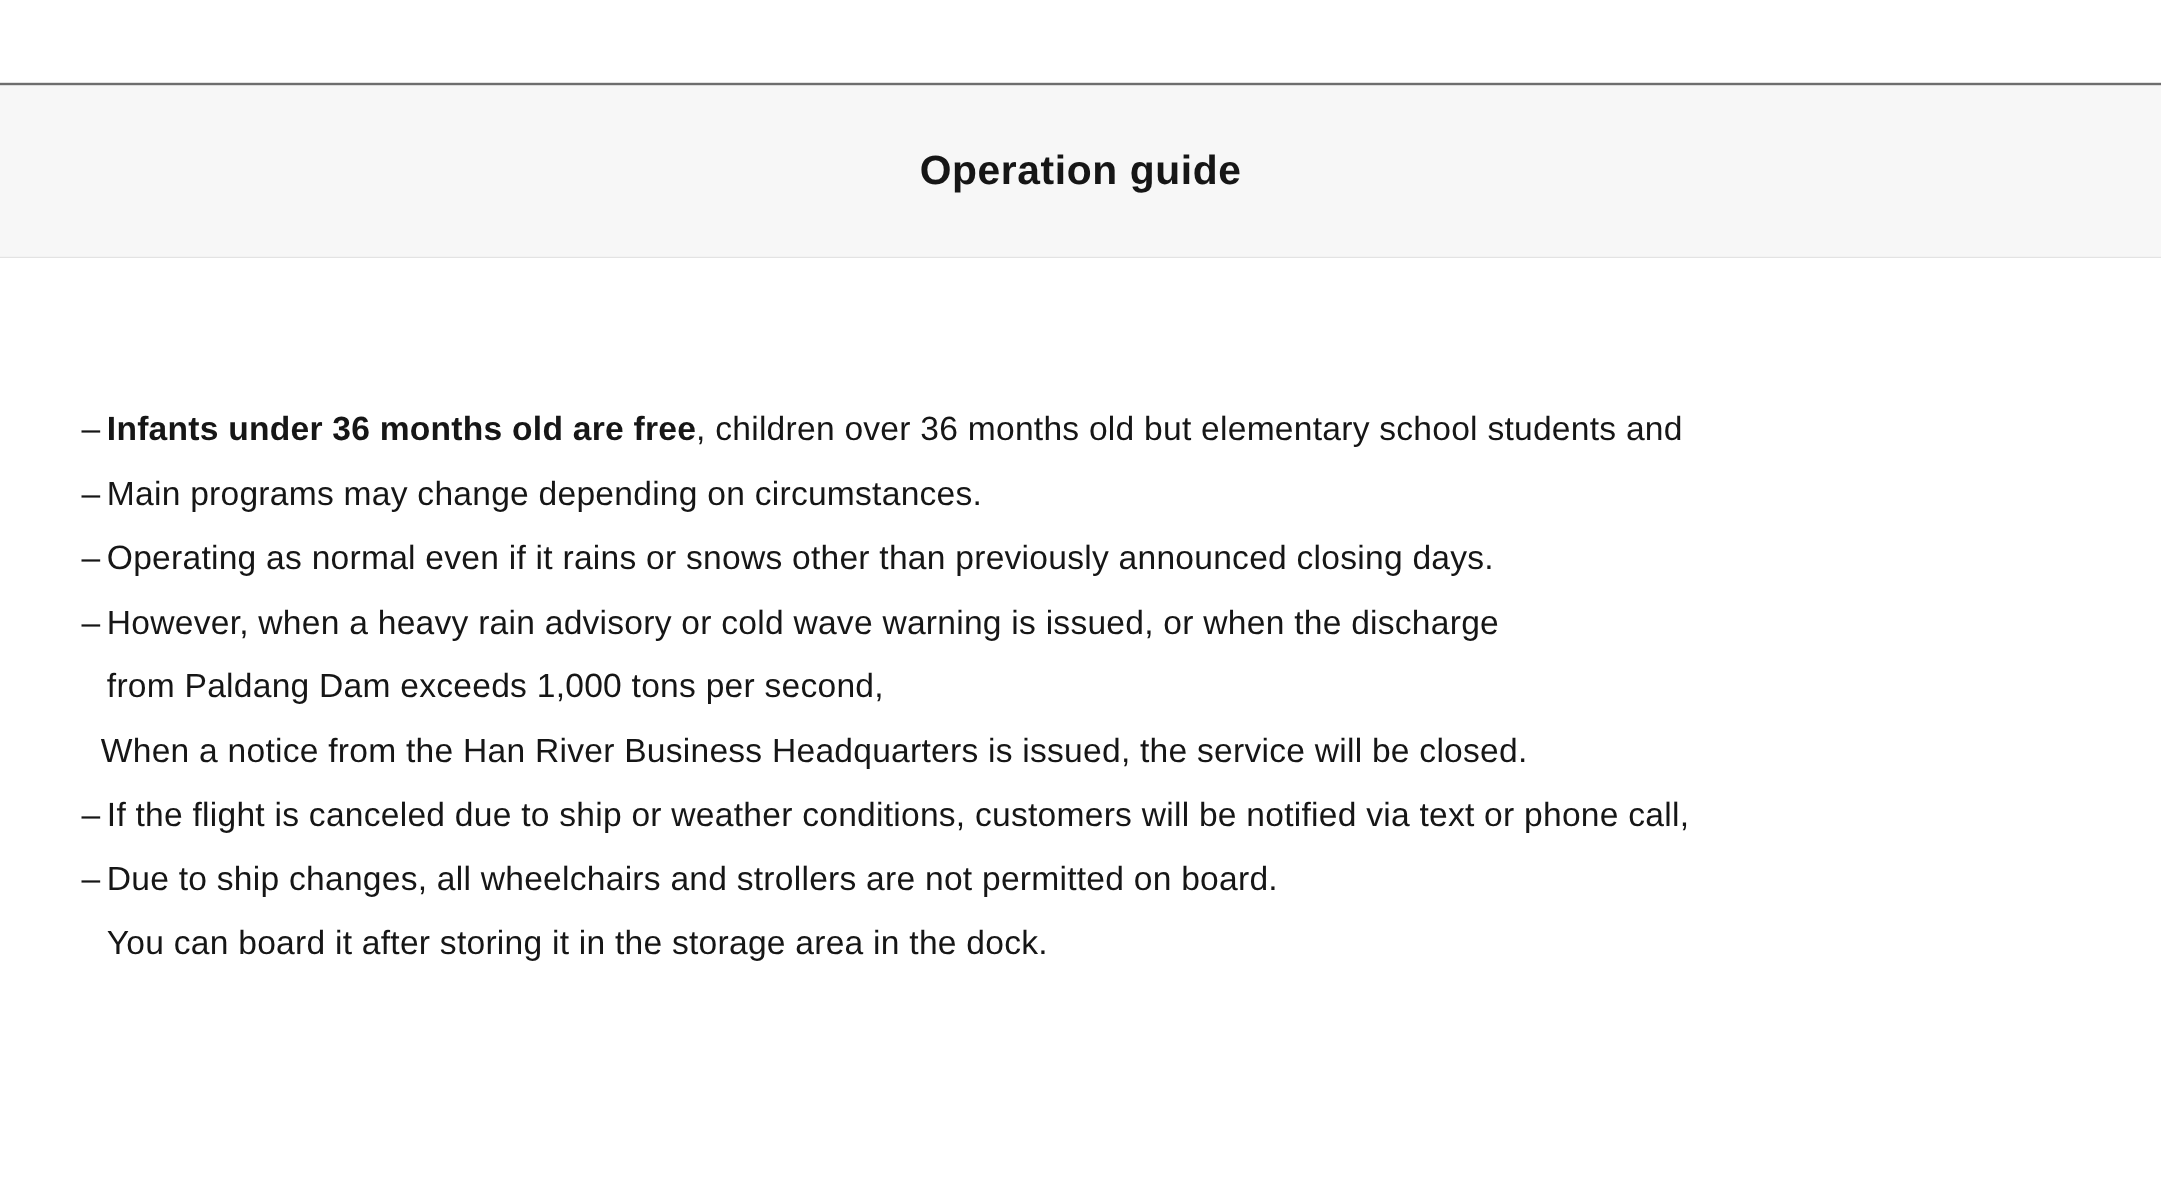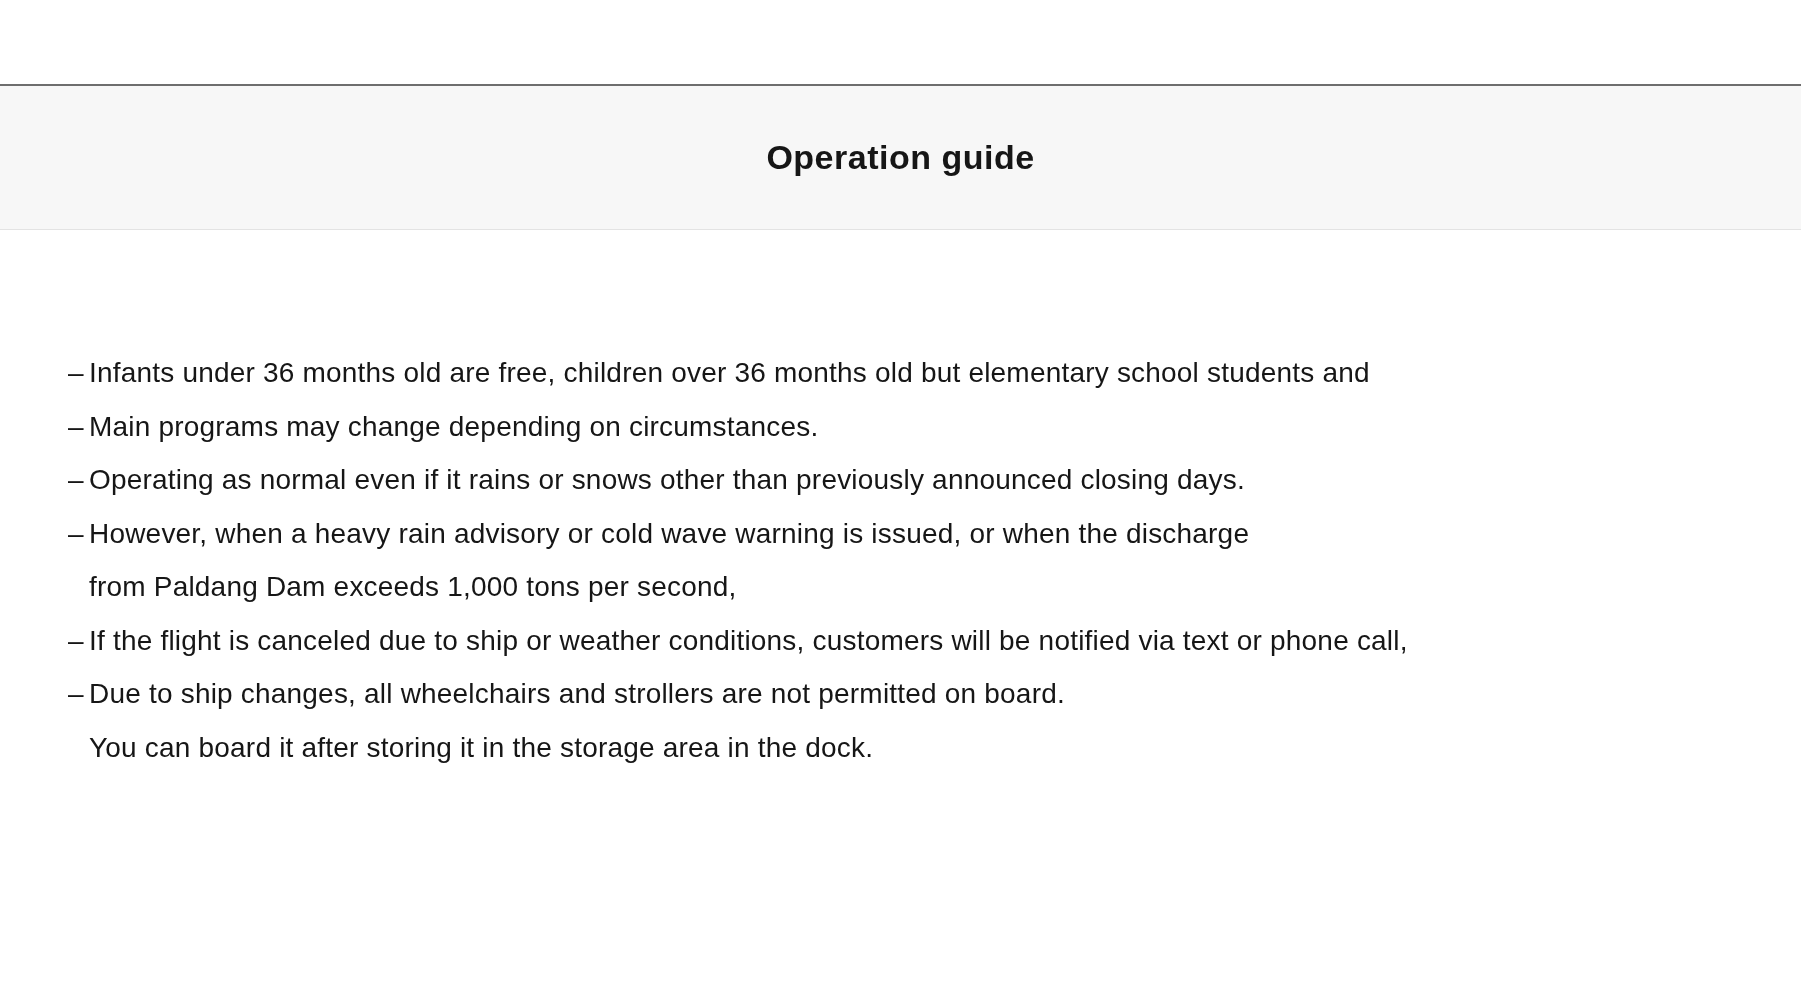--- a/index.html
+++ b/index.html
@@ -16,21 +16,21 @@
     font-family:"Liberation Sans", sans-serif;
     color:var(--text);
   }
   .top-spacer{height:69px;background:#ffffff;}
   .section-header{
     box-sizing:border-box;
     height:146px;
     background:var(--band-bg);
     border-top:2px solid var(--top-rule);
     border-bottom:1px solid var(--band-border);
-    display:flex;align-items:center;justify-content:center;margin-top:15px;
+    display:flex;align-items:center;justify-content:center;
   }
   .page-title{
     margin:0;
     font-size:34px;
     font-weight:700;
     letter-spacing:0.5px;
     color:var(--text);
   }
   .notes{
     box-sizing:border-box;
@@ -44,21 +44,21 @@
   .note-line{
     position:relative;
     padding-left:21px;
     white-space:nowrap;
   }
   .note-line.outdent{padding-left:16px;}
   .dash{
     position:absolute;
     left:0;top:0;
   }
-  .bold-lead{font-weight:400;}
+  .bold-lead{font-weight:700;}
 </style>
 </head>
 <body>
 
 <div class="page">
   <div class="top-spacer"></div>
   <header class="section-header">
     <h1 class="page-title">Operation guide</h1>
   </header>
   <main class="notes" id="notes-root">
@@ -67,20 +67,21 @@
       </div>
       <div class="note-item">
         <div class="note-line"><span class="dash">–</span>Main programs may change depending on circumstances.</div>
       </div>
       <div class="note-item">
         <div class="note-line"><span class="dash">–</span>Operating as normal even if it rains or snows other than previously announced closing days.</div>
       </div>
       <div class="note-item">
         <div class="note-line"><span class="dash">–</span>However, when a heavy rain advisory or cold wave warning is issued, or when the discharge</div>
         <div class="note-line">from Paldang Dam exceeds 1,000 tons per second,</div>
+        <div class="note-line outdent">When a notice from the Han River Business Headquarters is issued, the service will be closed.</div>
       </div>
       <div class="note-item">
         <div class="note-line"><span class="dash">–</span>If the flight is canceled due to ship or weather conditions, customers will be notified via text or phone call,</div>
       </div>
       <div class="note-item">
         <div class="note-line"><span class="dash">–</span>Due to ship changes, all wheelchairs and strollers are not permitted on board.</div>
         <div class="note-line">You can board it after storing it in the storage area in the dock.</div>
       </div>
     </main>
 </div>

